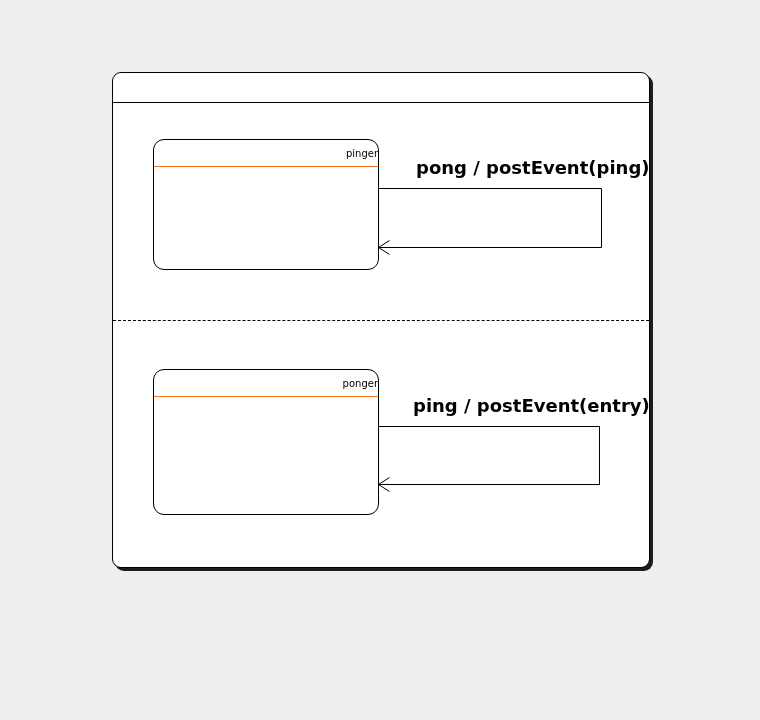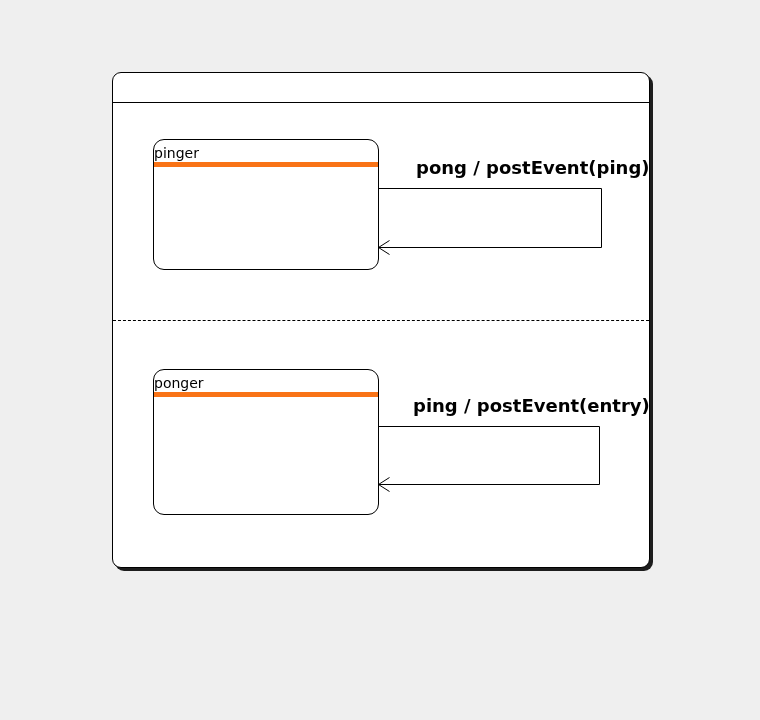--- a/index.html
+++ b/index.html
@@ -78,24 +78,24 @@
   }
   .state-box.ponger {
     left: 40px;
     top: 296px;
     width: 226px;
     height: 146px;
   }
   .state-name {
     height: 27px;
     line-height: 27px;
-    text-align: left;
-    font-size: 14px;
+    text-align: right;
+    font-size: 10px;
     color: #000;
-    border-bottom: 5px solid #f97316;
+    border-bottom: 1px solid #f97316;
     box-sizing: border-box;
     white-space: nowrap;
   }
   .state-body {
     position: relative;
     padding: 0;
     height: calc(100% - 27px);
   }
   .state-action {
     position: absolute;

